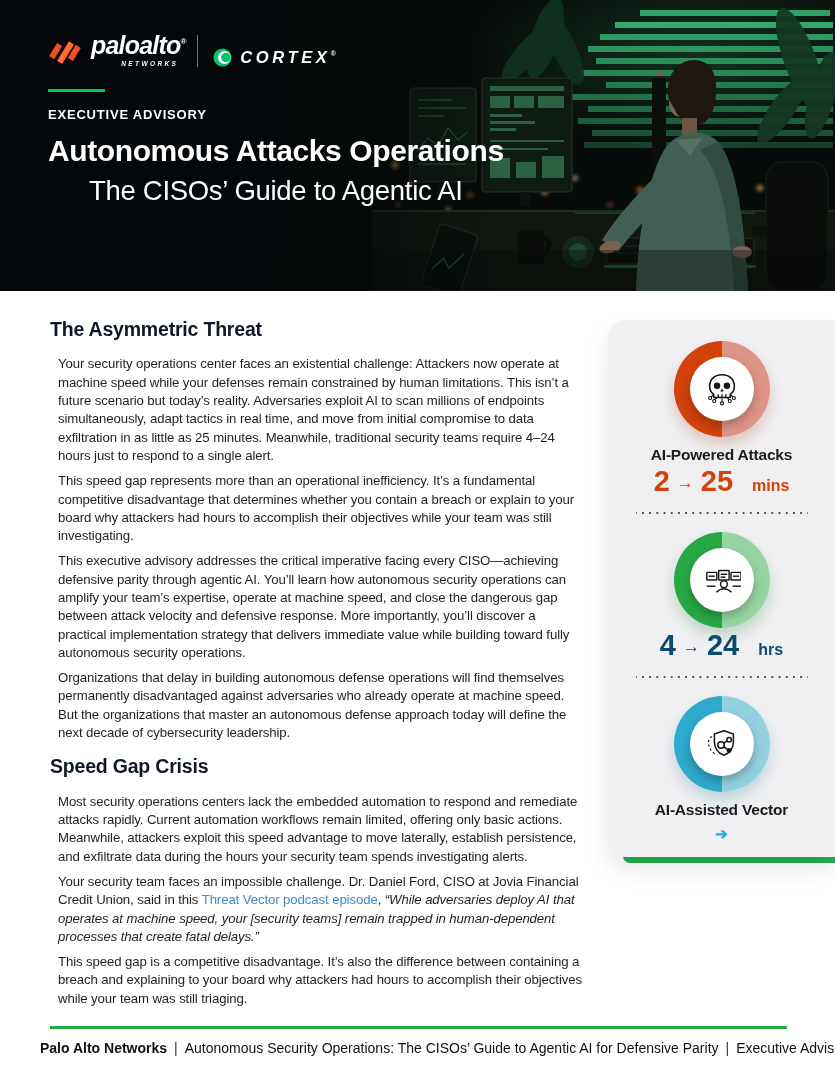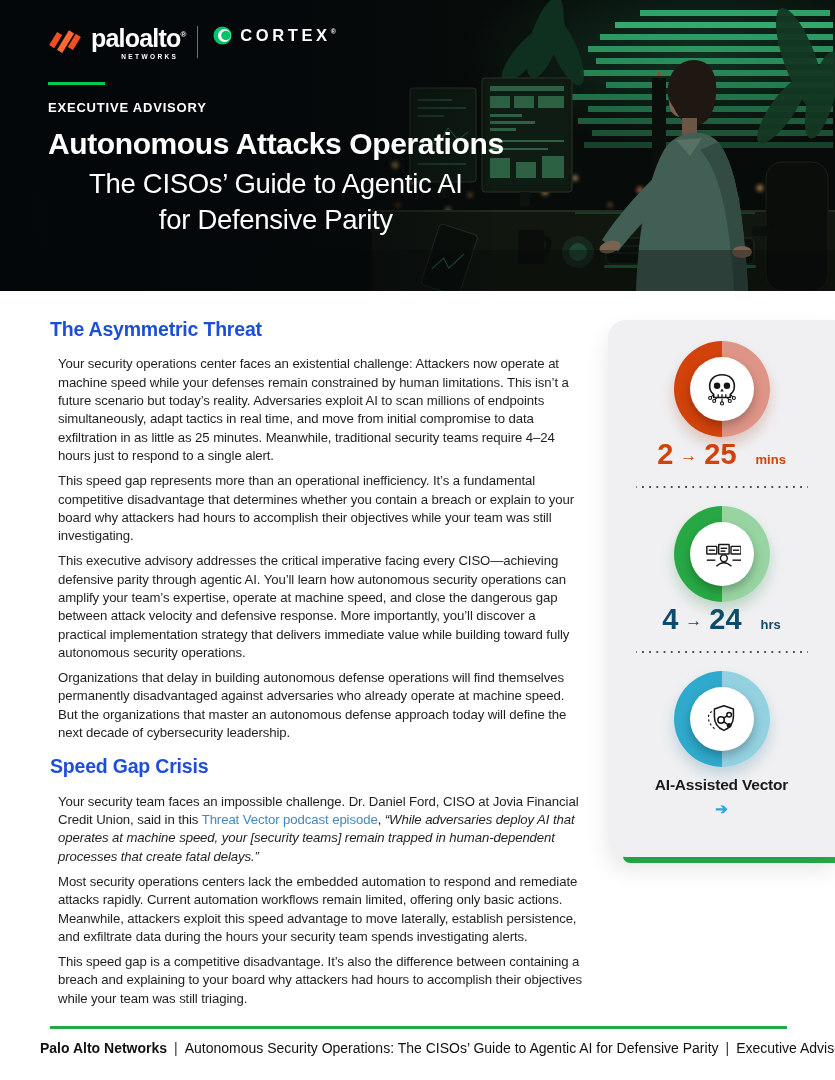--- a/index.html
+++ b/index.html
@@ -4,55 +4,55 @@
 <style>
   * { box-sizing: border-box; margin: 0; padding: 0; }
   html,body { background:#ffffff; }
   body { font-family:"Liberation Sans", sans-serif; }
   .page { position:relative; width:835px; height:1080px; background:#ffffff; overflow:hidden; margin:0 auto; }
 
   
   .hero { position:absolute; top:0; left:0; width:835px; height:291px; background:#05080a; overflow:hidden; }
   .hero-art { position:absolute; top:0; left:0; z-index:0; }
   .hero-content { position:absolute; top:0; left:48px; z-index:2; }
-  .logo-row { display:flex; align-items:flex-start; margin-top:26px; }
+  .logo-row { display:flex; align-items:flex-end; margin-top:33px;font-style:italic; }
   .panw-mark { margin-right:9px; display:block; }
   .panw-stack { display:flex; flex-direction:column; align-items:flex-end; }
   .panw-text { color:#fff; font-weight:bold; font-size:25px; letter-spacing:-0.8px; line-height:1; }
   .panw-text sup { font-size:8px; vertical-align:10px; letter-spacing:0; }
   .panw-sub { color:#fff; font-size:6.5px; font-weight:bold; letter-spacing:2.4px; margin-top:2px; margin-right:8px; }
   .logo-divider { width:1px; height:32px; background:#707572; margin:0 15px 0 11px; }
   .cortex-wrap { display:flex; align-items:center; }
   .cortex-text { color:#fff; font-weight:bold; font-size:16.5px; letter-spacing:3.6px; margin-left:8px; }
   .cortex-text sup { font-size:7px; vertical-align:7px; letter-spacing:0; }
   .accent-line { width:57px; height:3px; background:#00cc4f; margin-top:22px; }
   .eyebrow { color:#fff; font-size:13px; font-weight:bold; letter-spacing:0.8px; margin-top:15px; }
   .page-title { color:#fff; font-size:30px; font-weight:bold; letter-spacing:-0.4px; margin-top:12px; line-height:1.12; }
   .page-subtitle { color:#fff; font-size:27.5px; font-weight:400; letter-spacing:-0.3px; line-height:1.32; margin-top:5px;text-align:center; }
 
   
   .article { position:absolute; top:291px; left:50px; width:540px; padding-top:14px; z-index:1; }
-  .article h2 { font-size:19.5px; color:#1d4ed8; letter-spacing:-0.2px; margin:14px 0 15px; line-height:1.1; }
+  .article h2 { font-size:19.5px; color:#0f172a; letter-spacing:-0.2px; margin:14px 0 15px; line-height:1.1; }
   .article p { font-size:13.2px; line-height:18.3px; color:#1f1f1f; letter-spacing:-0.1px; margin:0 8px 7px; }
   .podcast-link { color:#4388bf; text-decoration:none; cursor:pointer; }
   .quote { font-style:italic; }
 
   
   .card-strip { position:absolute; top:849px; right:0; width:212px; height:14px; background:#25b04c; border-radius:7px 0 0 7px; z-index:1; }
   .stats-card { position:absolute; top:320px; right:0; width:227px; height:537px; background:#f0f0f2; border-radius:18px 0 0 18px; box-shadow:0 12px 24px rgba(0,0,0,0.10); z-index:2; text-align:center; padding-top:21px; overflow:hidden; }
   .stat-donut { position:relative; width:96px; height:96px; border-radius:50%; margin:0 auto; }
   .donut-red   { background:conic-gradient(#de9486 0 50%, #d2420b 50% 100%); box-shadow:0 8px 14px rgba(150,50,10,0.22); }
   .donut-green { background:conic-gradient(#97d4a1 0 50%, #27a844 50% 100%); box-shadow:0 8px 14px rgba(20,120,50,0.22); }
   .donut-cyan  { background:conic-gradient(#93d0e0 0 50%, #2fa9cc 50% 100%); box-shadow:0 8px 14px rgba(20,110,140,0.22); }
   .donut-core { position:absolute; left:50%; top:50%; width:64px; height:64px; margin:-32px 0 0 -32px; background:#ffffff; border-radius:50%; box-shadow:0 5px 10px rgba(0,0,0,0.25); display:flex; align-items:center; justify-content:center; }
   .stat-label { font-size:15.5px; font-weight:bold; color:#1b1b1d; letter-spacing:-0.2px; margin-top:9px; line-height:18px; }
   .stat-value { margin-top:2px; font-weight:bold; line-height:30px; white-space:nowrap; }
   .stat-value .num { font-size:29px; }
   .stat-value .arrow { font-size:17px; margin:0 7px; position:relative; top:-3px; }
-  .stat-value .unit { font-size:13px; margin-left:19px; }
+  .stat-value .unit { font-size:16px; margin-left:19px; }
   .stat-value.words { font-size:16px; line-height:20px; margin-top:6px; }
   .stat-value.words .arrow { font-size:15px; top:-1px; margin:0 5px; }
   .c-orange { color:#d2420b; } .c-green { color:#0c4a6e; } .c-cyan { color:#29a9e0; }
   .dots { height:4px; width:172px; margin:10px auto 17px;
           background-image:radial-gradient(circle, #4c4c4c 1.15px, rgba(0,0,0,0) 1.35px);
           background-size:7.2px 4px; background-repeat:repeat-x; background-position:center; }
 
   
   .footer-line { position:absolute; left:50px; top:1026px; width:737px; height:3px; background:#25a945; }
   .footer-text { position:absolute; left:40px; top:1040px; font-size:14px; color:#111111; letter-spacing:0; white-space:nowrap; }
@@ -224,35 +224,34 @@
             <circle cx="13.6" cy="10" r="5" fill="#00c368"></circle>
           </svg>
           <div class="cortex-text"><span>CORTEX</span><sup>®</sup></div>
         </div>
       </div>
       <div class="accent-line"></div>
       <div class="eyebrow">EXECUTIVE ADVISORY</div>
       <h1 class="page-title">Autonomous Attacks Operations</h1>
       <div class="page-subtitle">
         <div>The CISOs’ Guide to Agentic AI</div>
-        <div>for Defensive Parity</div>
       </div>
     </div>
   </div>
 
   <div class="article">
     <h2>The Asymmetric Threat</h2>
     <p>Your security operations center faces an existential challenge: Attackers now operate at machine speed while your defenses remain constrained by human limitations. This isn’t a future scenario but today’s reality. Adversaries exploit AI to scan millions of endpoints simultaneously, adapt tactics in real time, and move from initial compromise to data exfiltration in as little as 25 minutes. Meanwhile, traditional security teams require 4–24 hours just to respond to a single alert.</p>
     <p>This speed gap represents more than an operational inefficiency. It’s a fundamental competitive disadvantage that determines whether you contain a breach or explain to your board why attackers had hours to accomplish their objectives while your team was still investigating.</p>
     <p>This executive advisory addresses the critical imperative facing every CISO—achieving defensive parity through agentic AI. You’ll learn how autonomous security operations can amplify your team’s expertise, operate at machine speed, and close the dangerous gap between attack velocity and defensive response. More importantly, you’ll discover a practical implementation strategy that delivers immediate value while building toward fully autonomous security operations.</p>
     <p>Organizations that delay in building autonomous defense operations will find themselves permanently disadvantaged against adversaries who already operate at machine speed. But the organizations that master an autonomous defense approach today will define the next decade of cybersecurity leadership.</p>
 
     <h2>Speed Gap Crisis</h2>
+    <p>Most security operations centers lack the embedded automation to respond and remediate attacks rapidly. Current automation workflows remain limited, offering only basic actions. Meanwhile, attackers exploit this speed advantage to move laterally, establish persistence, and exfiltrate data during the hours your security team spends investigating alerts.</p>
     <p><span>Your security team faces an impossible challenge. Dr. Daniel Ford, CISO at Jovia Financial Credit Union, said in this </span><a class="podcast-link">Threat Vector podcast episode</a><span>, </span><span class="quote">“While adversaries deploy AI that operates at machine speed, your [security teams] remain trapped in human-dependent processes that create fatal delays.”</span></p>
-    <p>Most security operations centers lack the embedded automation to respond and remediate attacks rapidly. Current automation workflows remain limited, offering only basic actions. Meanwhile, attackers exploit this speed advantage to move laterally, establish persistence, and exfiltrate data during the hours your security team spends investigating alerts.</p>
     <p>This speed gap is a competitive disadvantage. It’s also the difference between containing a breach and explaining to your board why attackers had hours to accomplish their objectives while your team was still triaging.</p>
   </div>
 
   <div class="card-strip"></div>
   <div class="stats-card">
 
     <div class="stat-block">
       <div class="stat-donut donut-red">
         <div class="donut-core">
           <svg width="38" height="38" viewBox="0 0 40 40">
@@ -269,20 +268,21 @@
               <path d="M20 30 v4"></path>
                 <circle cx="20" cy="35.2" r="1.6"></circle>
               <path d="M25.5 29 l2.3 3"></path>
                 <circle cx="28.2" cy="32.6" r="1.6"></circle>
               <path d="M29 26 l3 3"></path>
                 <circle cx="32.5" cy="29.5" r="1.6"></circle>
             </g>
           </svg>
         </div>
       </div>
+      <div class="stat-label">AI-Powered Attacks</div>
       <div class="stat-value c-orange"><span class="num">2</span><span class="arrow">→</span><span class="num">25</span><span class="unit">mins</span></div>
       <div class="dots"></div>
     </div>
 
     <div class="stat-block">
       <div class="stat-donut donut-green">
         <div class="donut-core">
           <svg width="38" height="38" viewBox="0 0 40 40">
             <g fill="none" stroke="#161616" stroke-width="1.5" stroke-linejoin="round">
               <rect x="4" y="12" width="10.5" height="8" rx="0.5"></rect>

